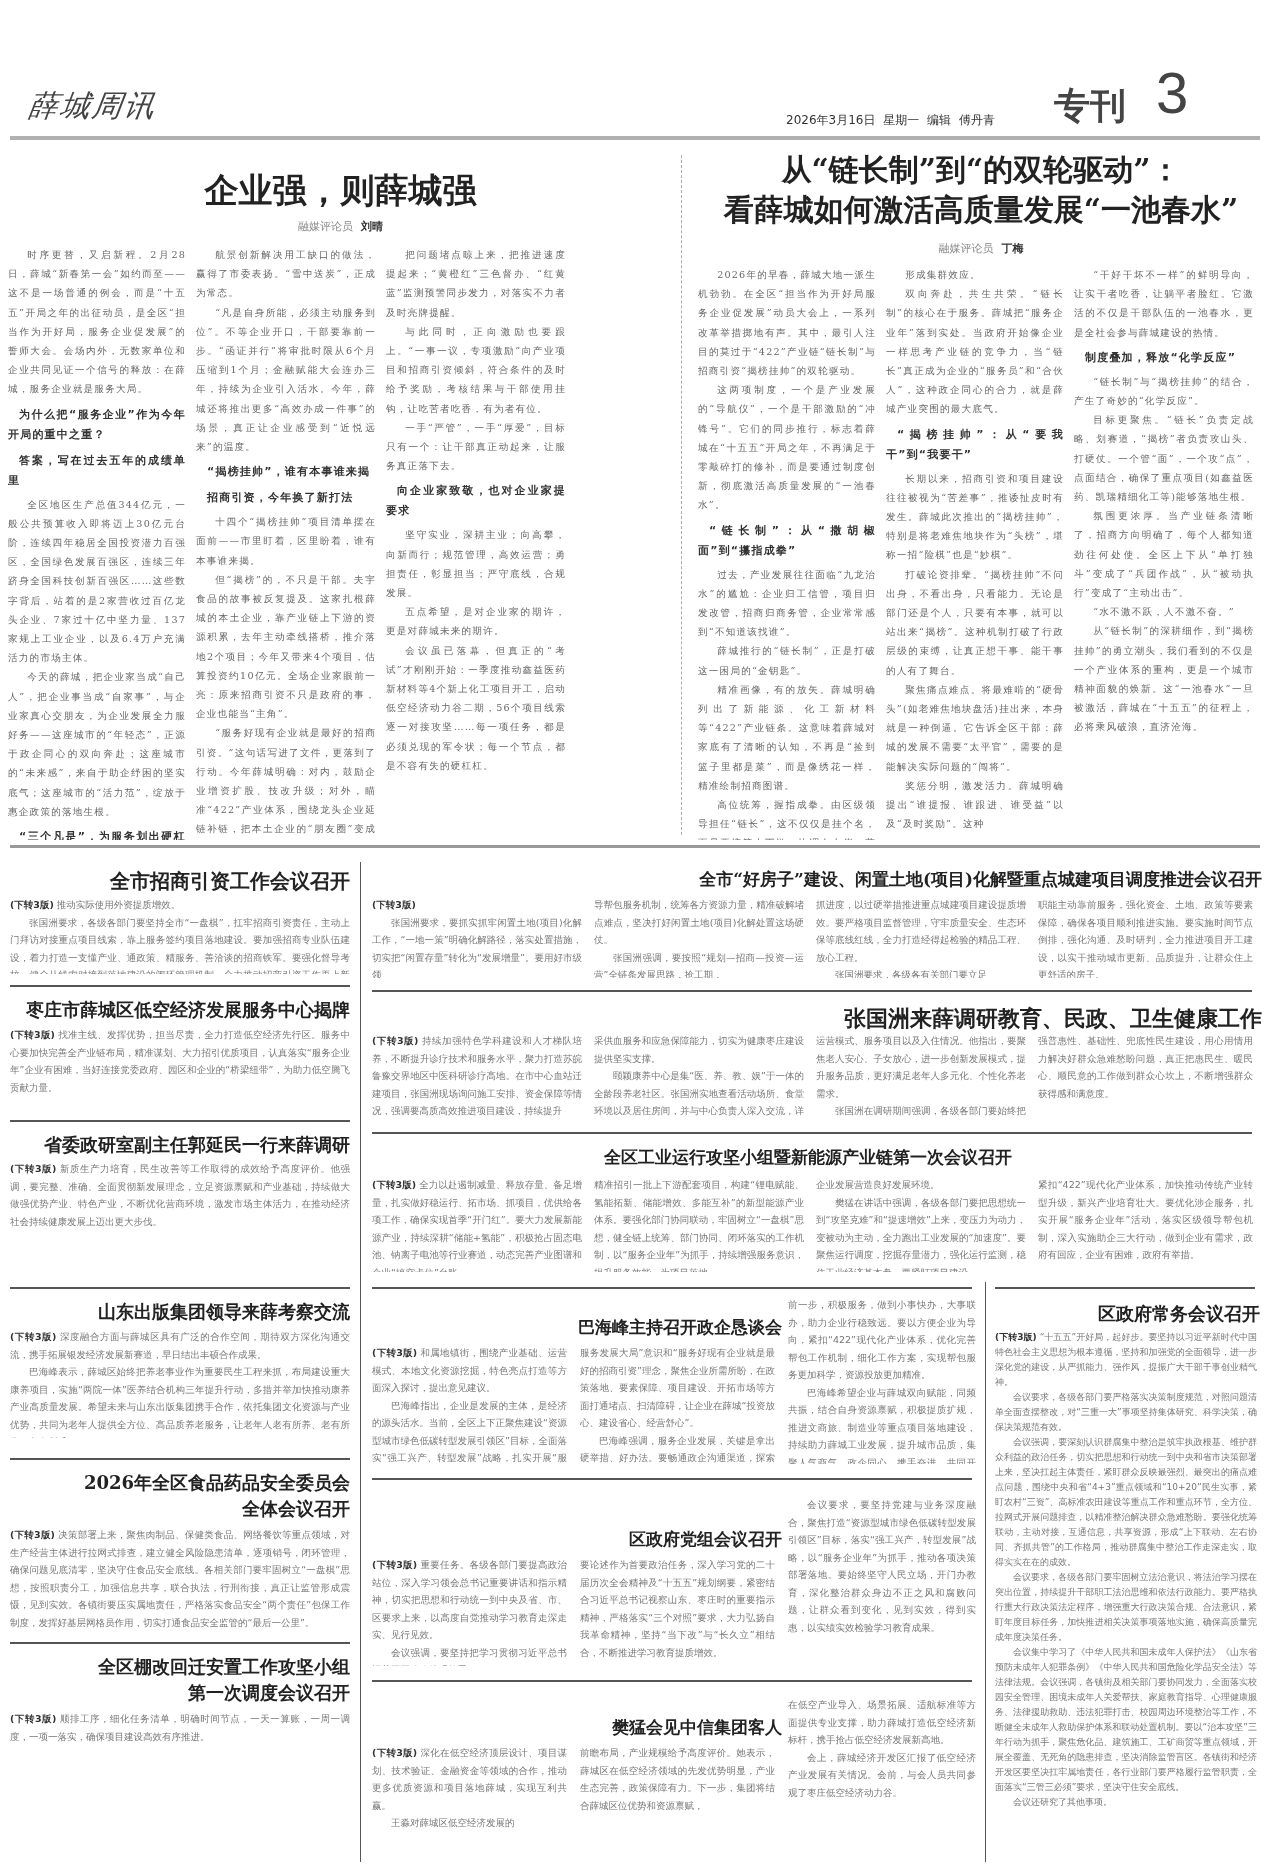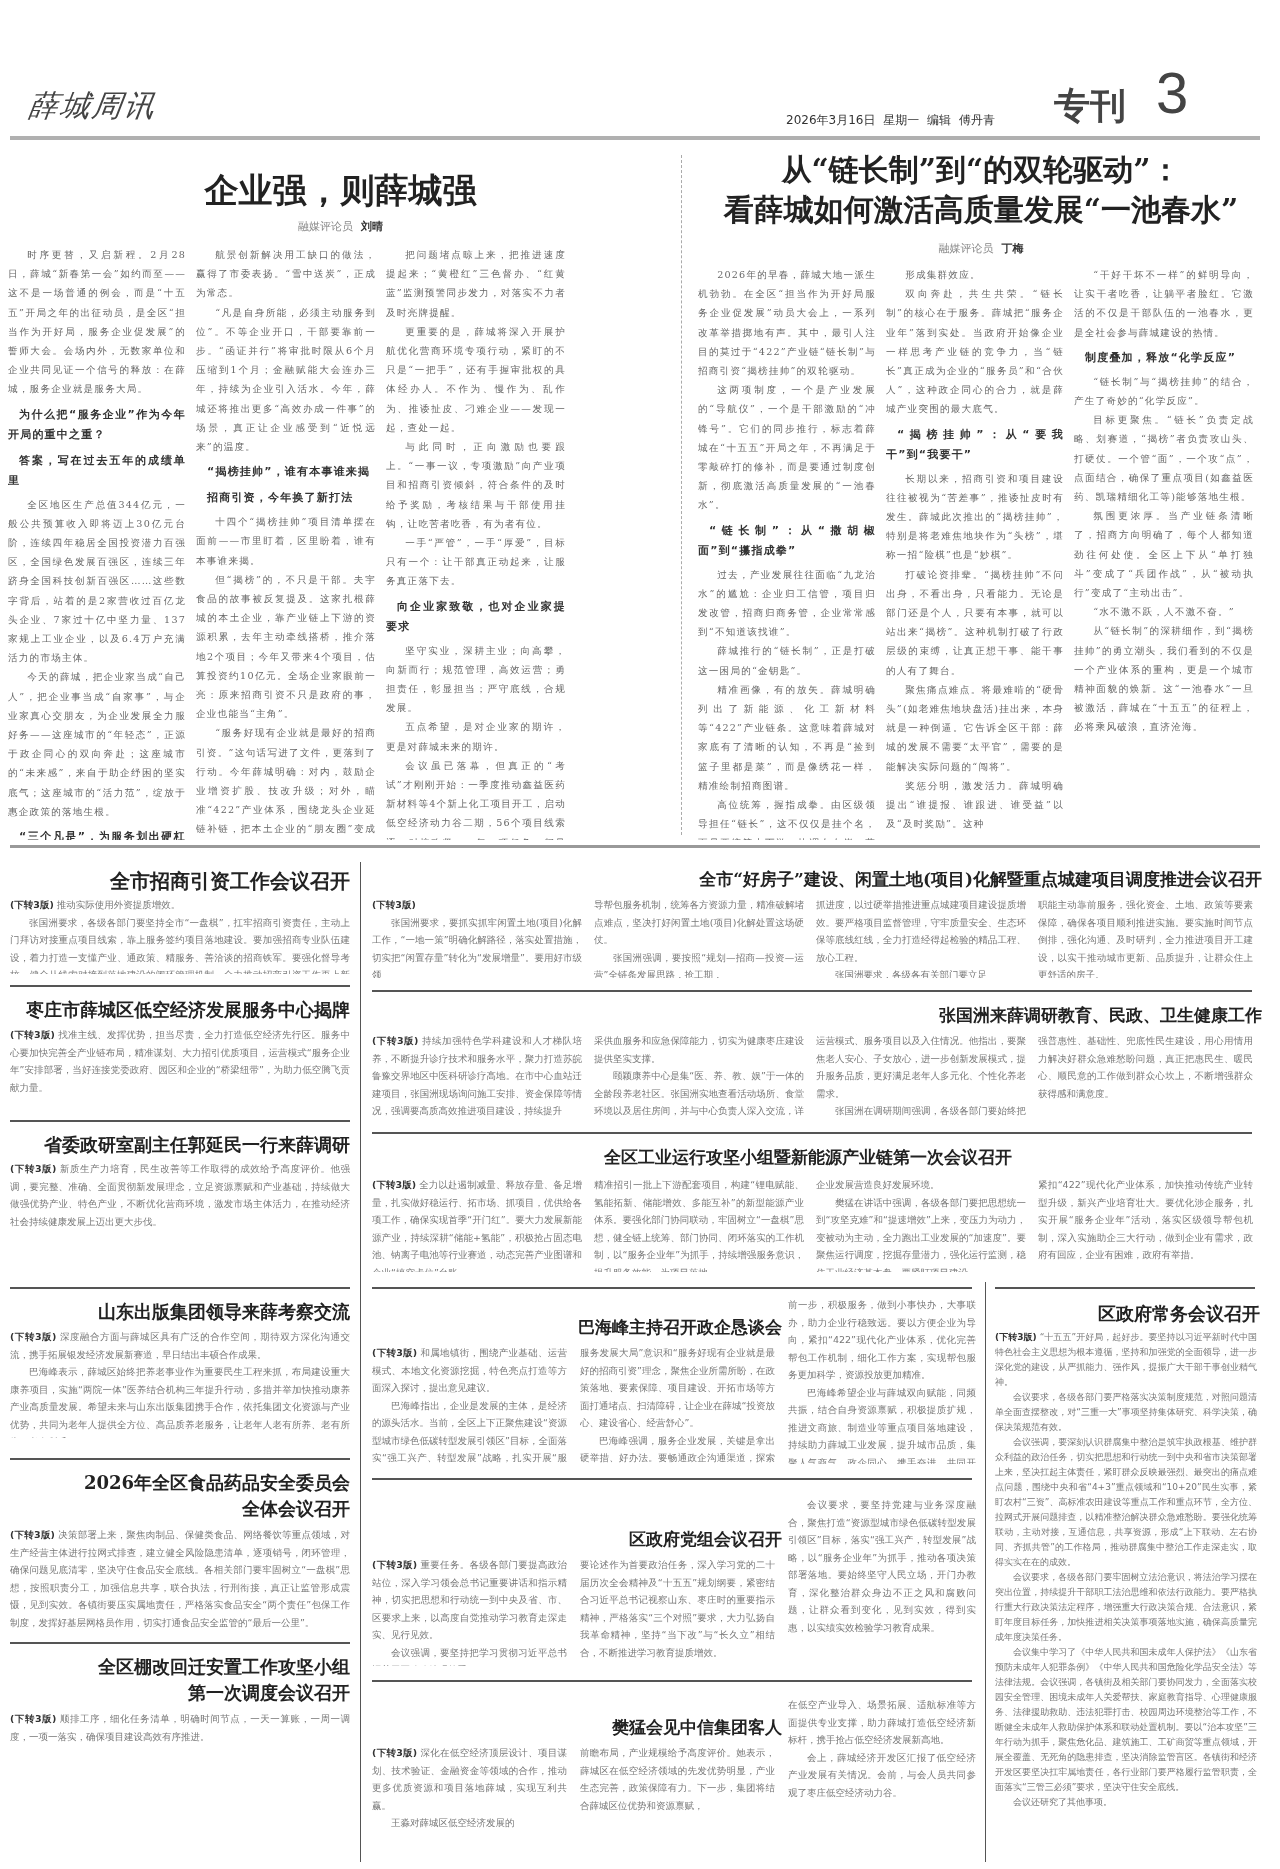--- a/index.html
+++ b/index.html
@@ -59,21 +59,20 @@
   <p>“凡是自身所能，必须主动服务到位”。不等企业开口，干部要靠前一步。“函证并行”将审批时限从6个月压缩到1个月；金融赋能大会连办三年，持续为企业引入活水。今年，薛城还将推出更多“高效办成一件事”的场景，真正让企业感受到“近悦远来”的温度。</p>
   <h4>“揭榜挂帅”，谁有本事谁来揭</h4>
   <h4>招商引资，今年换了新打法</h4>
   <p>十四个“揭榜挂帅”项目清单摆在面前——市里盯着，区里盼着，谁有本事谁来揭。</p>
   <p>但“揭榜”的，不只是干部。夫宇食品的故事被反复提及。这家扎根薛城的本土企业，靠产业链上下游的资源积累，去年主动牵线搭桥，推介落地2个项目；今年又带来4个项目，估算投资约10亿元。全场企业家眼前一亮：原来招商引资不只是政府的事，企业也能当“主角”。</p>
   <p>“服务好现有企业就是最好的招商引资。”这句话写进了文件，更落到了行动。今年薛城明确：对内，鼓励企业增资扩股、技改升级；对外，瞄准“422”产业体系，围绕龙头企业延链补链，把本土企业的“朋友圈”变成薛城的“招商网”。</p>
 
 </div>
 <div class="abs col" style="left:386px;top:245px;width:180px;height:595px">
   <p>把问题堵点晾上来，把推进速度提起来；“黄橙红”三色督办、“红黄蓝”监测预警同步发力，对落实不力者及时亮牌提醒。</p>
-  <p>更重要的是，薛城将深入开展护航优化营商环境专项行动，紧盯的不只是“一把手”，还有手握审批权的具体经办人。不作为、慢作为、乱作为、推诿扯皮、刁难企业——发现一起，查处一起。</p>
   <p>与此同时，正向激励也要跟上。“一事一议，专项激励”向产业项目和招商引资倾斜，符合条件的及时给予奖励，考核结果与干部使用挂钩，让吃苦者吃香，有为者有位。</p>
   <p>一手“严管”，一手“厚爱”，目标只有一个：让干部真正动起来，让服务真正落下去。</p>
   <h4>向企业家致敬，也对企业家提要求</h4>
   <p>坚守实业，深耕主业；向高攀，向新而行；规范管理，高效运营；勇担责任，彰显担当；严守底线，合规发展。</p>
   <p>五点希望，是对企业家的期许，更是对薛城未来的期许。</p>
   <p>会议虽已落幕，但真正的“考试”才刚刚开始：一季度推动鑫益医药新材料等4个新上化工项目开工，启动低空经济动力谷二期，56个项目线索逐一对接攻坚……每一项任务，都是必须兑现的军令状；每一个节点，都是不容有失的硬杠杠。</p>
 
 </div>
 
 <div class="abs vdash"></div>
@@ -116,21 +115,21 @@
 <div class="abs news-title" style="left:10px;width:340px;top:868px;font-size:20px">全市招商引资工作会议召开</div>
 <div class="abs ncol" style="left:10px;top:896px;width:340px;height:78px">
   <p class="lead"><span class="tag">(下转3版)</span> <span>推动实际使用外资提质增效。</span></p>
   <p>张国洲要求，各级各部门要坚持全市“一盘棋”，扛牢招商引资责任，主动上门拜访对接重点项目线索，靠上服务签约项目落地建设。要加强招商专业队伍建设，着力打造一支懂产业、通政策、精服务、善洽谈的招商铁军。要强化督导考核，健全从线索对接到落地建设的闭环管理机制，全力推动招商引资工作再上新台阶。</p>
 
 </div>
 <div class="abs hrule" style="left:10px;top:985px;width:340px"></div>
 
 <div class="abs news-title" style="left:10px;width:340px;top:998px;font-size:18px">枣庄市薛城区低空经济发展服务中心揭牌</div>
 <div class="abs ncol" style="left:10px;top:1026px;width:340px;height:70px">
-  <p class="lead"><span class="tag">(下转3版)</span> <span>找准主线、发挥优势，担当尽责，全力打造低空经济先行区。服务中心要加快完善全产业链布局，精准谋划、大力招引优质项目，运营模式“服务企业年”安排部署，当好连接党委政府、园区和企业的“桥梁纽带”，为助力低空腾飞贡献力量。</span></p>
+  <p class="lead"><span class="tag">(下转3版)</span> <span>找准主线、发挥优势，担当尽责，全力打造低空经济先行区。服务中心要加快完善全产业链布局，精准谋划、大力招引优质项目，认真落实“服务企业年”企业有困难，当好连接党委政府、园区和企业的“桥梁纽带”，为助力低空腾飞贡献力量。</span></p>
 </div>
 <div class="abs hrule" style="left:10px;top:1120px;width:340px"></div>
 
 <div class="abs news-title" style="left:10px;width:340px;top:1133px;font-size:18px">省委政研室副主任郭延民一行来薛调研</div>
 <div class="abs ncol" style="left:10px;top:1160px;width:340px;height:90px">
   <p class="lead"><span class="tag">(下转3版)</span> <span>新质生产力培育，民生改善等工作取得的成效给予高度评价。他强调，要完整、准确、全面贯彻新发展理念，立足资源禀赋和产业基础，持续做大做强优势产业、特色产业，不断优化营商环境，激发市场主体活力，在推动经济社会持续健康发展上迈出更大步伐。</span></p>
 </div>
 <div class="abs hrule" style="left:10px;top:1287px;width:340px"></div>
 
 <div class="abs news-title" style="left:10px;width:340px;top:1300px;font-size:18px">山东出版集团领导来薛考察交流</div>
@@ -164,21 +163,21 @@
   </div>
 <div class="abs ncol" style="left:816px;top:896px;width:210px;height:82px">
     <p class="lead">抓进度，以过硬举措推进重点城建项目建设提质增效。要严格项目监督管理，守牢质量安全、生态环保等底线红线，全力打造经得起检验的精品工程、放心工程。</p>
     <p>张国洲要求，各级各有关部门要立足</p>
   </div>
 <div class="abs ncol" style="left:1038px;top:896px;width:215px;height:82px">
     <p class="lead">职能主动靠前服务，强化资金、土地、政策等要素保障，确保各项目顺利推进实施。要实施时间节点倒排，强化沟通、及时研判，全力推进项目开工建设，以实干推动城市更新、品质提升，让群众住上更舒适的房子。</p>
   </div>
 <div class="abs hrule" style="left:372px;top:990px;width:880px"></div>
 
-<div class="abs news-title" style="left:372px;width:890px;top:1004px;font-size:17px">张国洲来薛调研教育、民政、卫生健康工作</div>
+<div class="abs news-title" style="left:372px;width:890px;top:1004px;font-size:22px">张国洲来薛调研教育、民政、卫生健康工作</div>
 <div class="abs ncol" style="left:372px;top:1032px;width:210px;height:90px">
     <p class="lead"><span class="tag">(下转3版)</span> <span>持续加强特色学科建设和人才梯队培养，不断提升诊疗技术和服务水平，聚力打造苏皖鲁豫交界地区中医科研诊疗高地。在市中心血站迁建项目，张国洲现场询问施工安排、资金保障等情况，强调要高质高效推进项目建设，持续提升</span></p>
   </div>
 <div class="abs ncol" style="left:594px;top:1032px;width:210px;height:90px">
     <p class="lead">采供血服务和应急保障能力，切实为健康枣庄建设提供坚实支撑。</p>
     <p>颐颖康养中心是集“医、养、教、娱”于一体的全龄段养老社区。张国洲实地查看活动场所、食堂环境以及居住房间，并与中心负责人深入交流，详细了解</p>
   </div>
 <div class="abs ncol" style="left:816px;top:1032px;width:210px;height:90px">
     <p class="lead">运营模式、服务项目以及入住情况。他指出，要聚焦老人安心、子女放心，进一步创新发展模式，提升服务品质，更好满足老年人多元化、个性化养老需求。</p>
     <p>张国洲在调研期间强调，各级各部门要始终把为民造福作为最大政绩，持续加</p>

